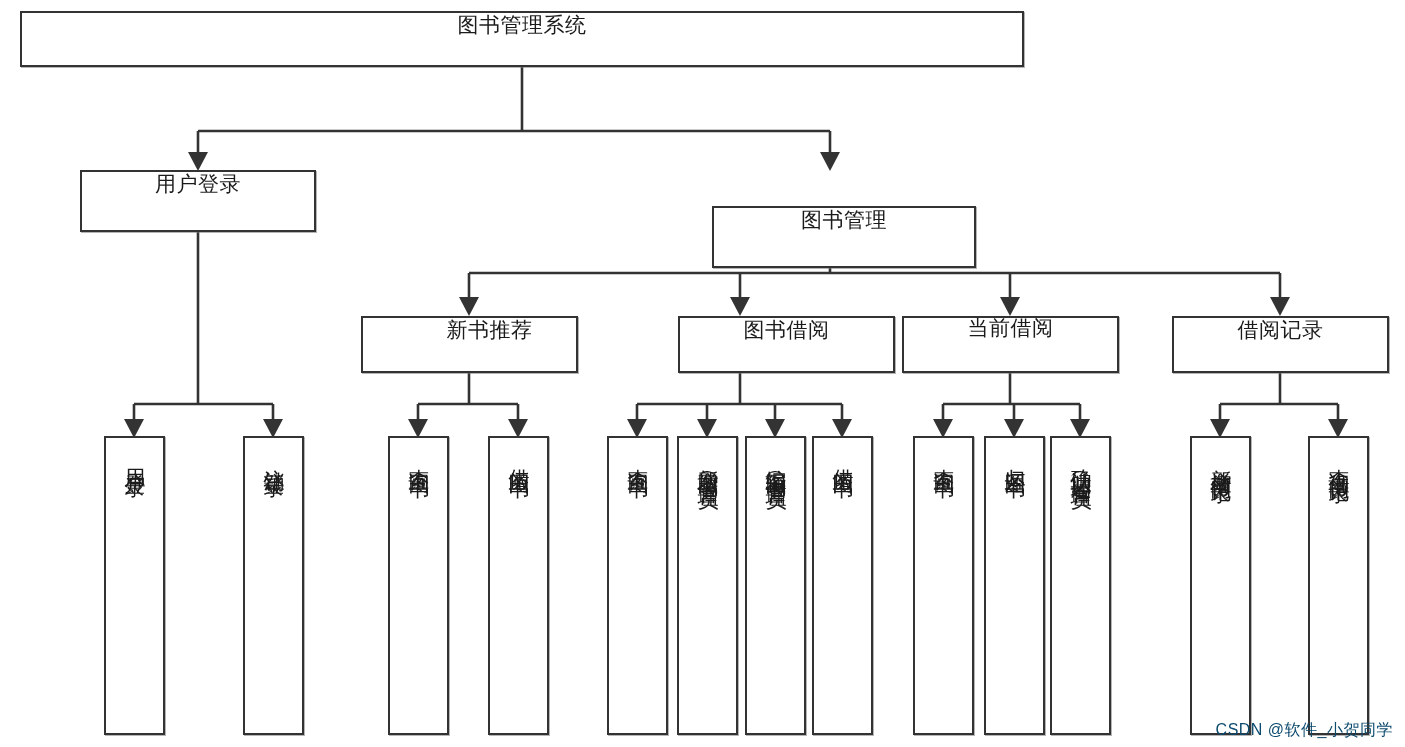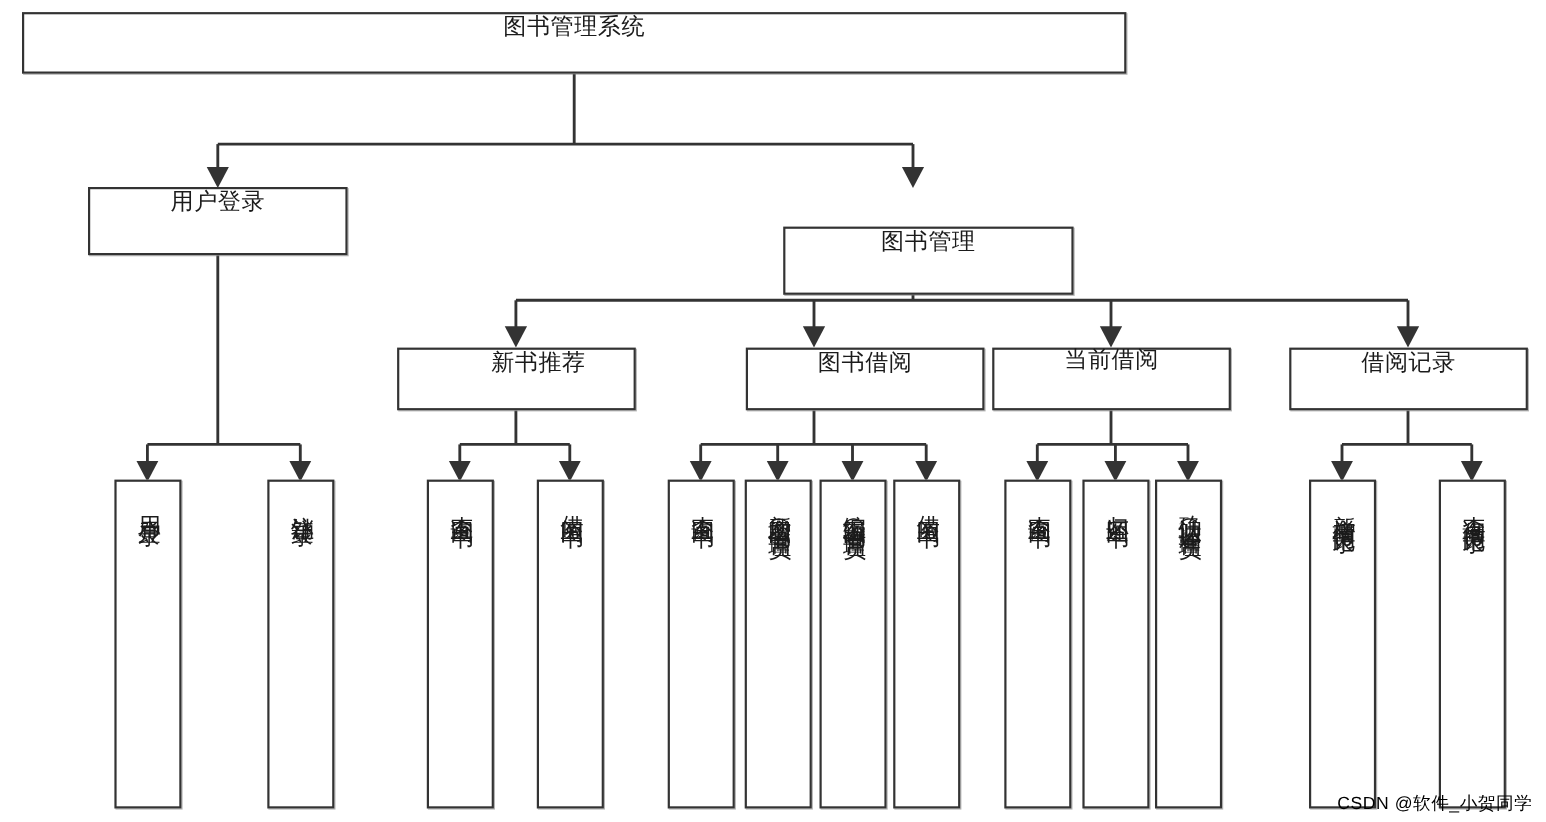--- a/index.html
+++ b/index.html
@@ -58,21 +58,21 @@
     top: 0;
     width: 1405px;
     height: 747px;
     pointer-events: none;
   }
   .watermark {
     position: absolute;
     right: 12px;
     bottom: 6px;
     font-size: 16px;
-    color: #000000;
+    color: #0c4a6e;
     letter-spacing: 0.5px;
     white-space: nowrap;
   }
 </style>
 </head>
 <body>
 
 <div id="diagram-root">
 
   <svg class="connector-layer" viewBox="0 0 1405 747" width="1405" height="747" xmlns="http://www.w3.org/2000/svg">

